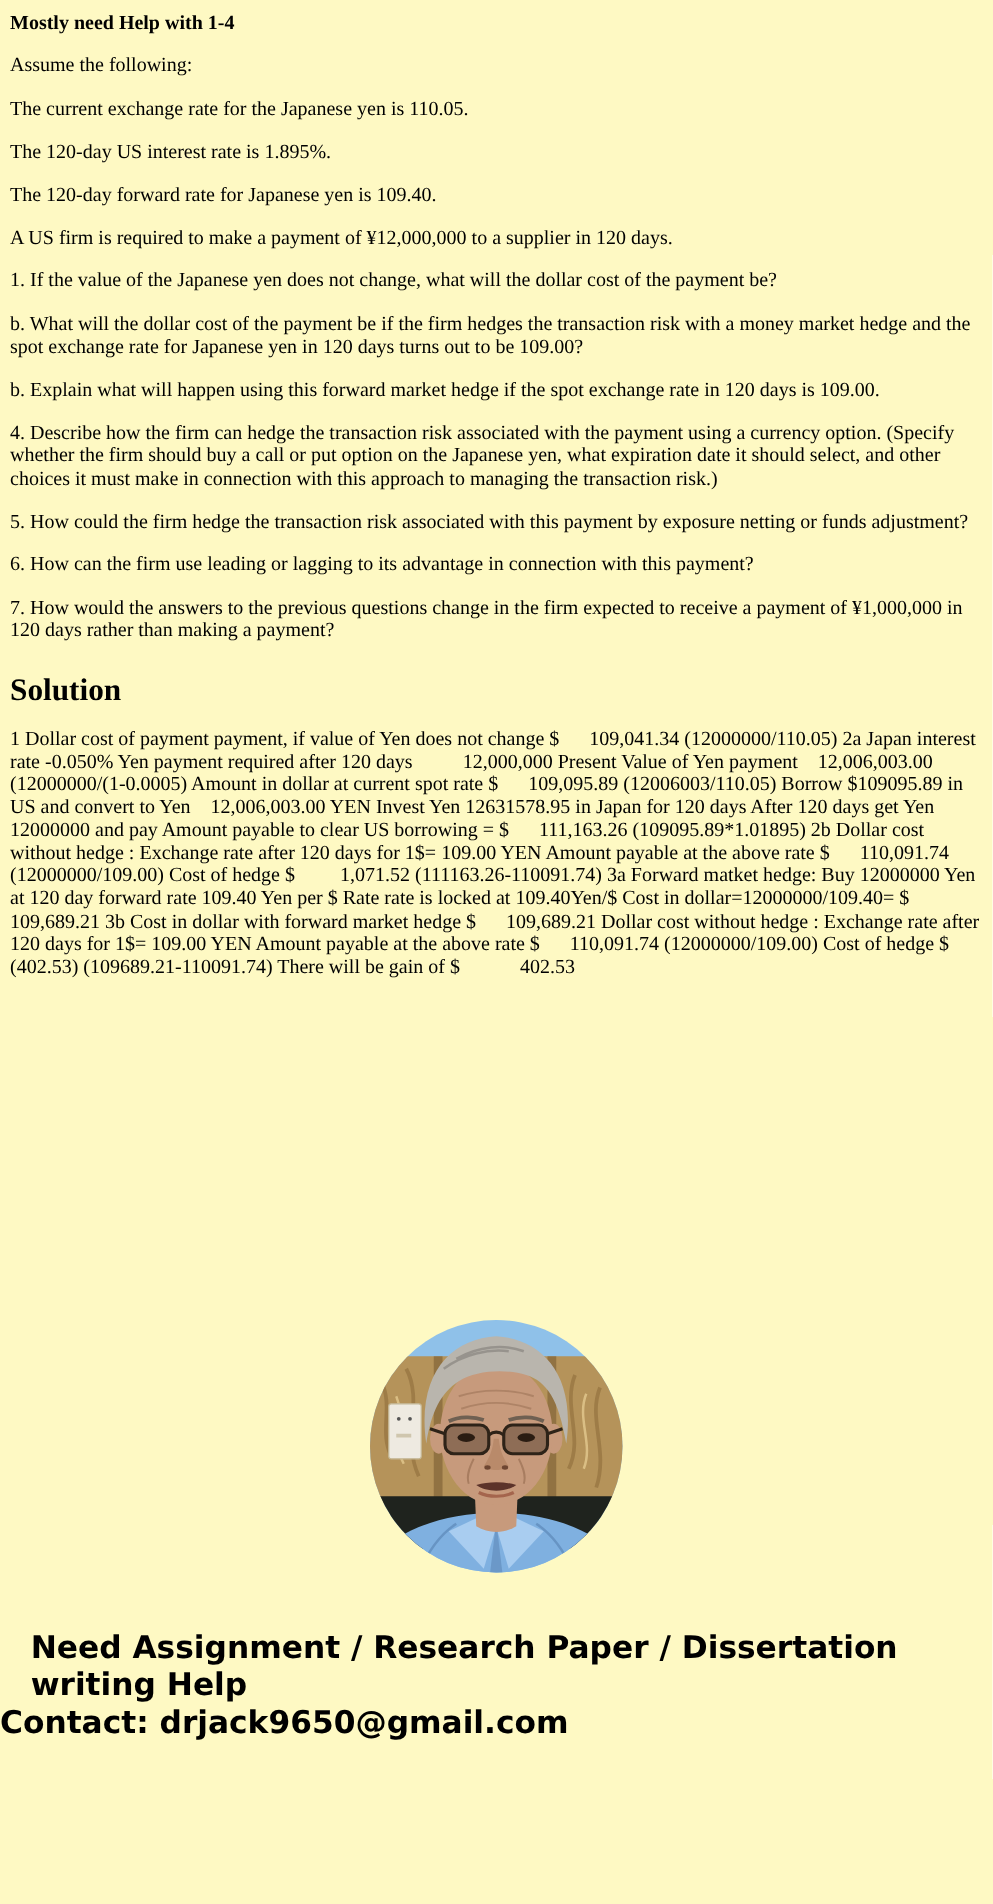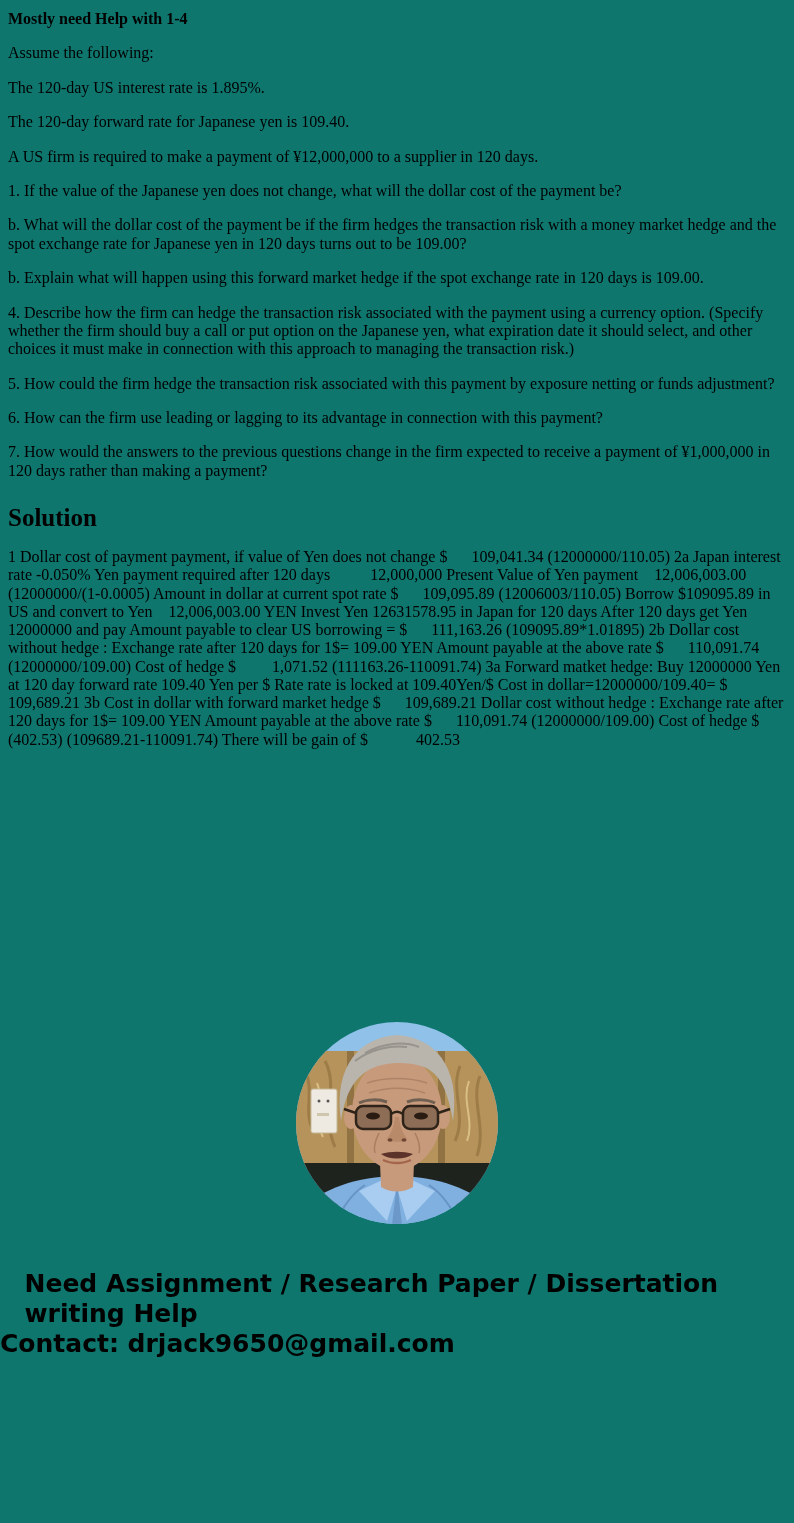--- a/index.html
+++ b/index.html
@@ -1,20 +1,20 @@
 <!DOCTYPE html>
 <html><head>
 <meta charset="utf-8">
 <style>
   html, body { margin: 0; padding: 0; background: #ffffff; }
   .page {
     width: 794px;
     min-height: 1523px;
     margin: 0 auto;
-    background: #0f766e;
+    background: #fef9c3;
     color: #000000;
     font-family: "Liberation Serif", serif;
     font-size: 16px;
     overflow: hidden;
   }
   .doc { padding: 0 8px; }
   .doc p { margin: 16px 0; line-height: 1.15; }
   .doc p.title { font-weight: bold; margin-top: 10px; }
   .doc h3.solution-heading {
     font-size: 25px;
@@ -43,20 +43,21 @@
   .footer .footer-contact { margin-top: 0; }
 </style>
 </head>
 <body>
 
 <div class="page">
 
   <div class="doc">
     <p class="title">Mostly need Help with 1-4</p>
     <p>Assume the following:</p>
+    <p>The current exchange rate for the Japanese yen is 110.05.</p>
     <p>The 120-day US interest rate is 1.895%.</p>
     <p>The 120-day forward rate for Japanese yen is 109.40.</p>
     <p>A US firm is required to make a payment of ¥12,000,000 to a supplier in 120 days.</p>
     <p>1. If the value of the Japanese yen does not change, what will the dollar cost of the payment be?</p>
     <p>b. What will the dollar cost of the payment be if the firm hedges the transaction risk with a money market hedge and the spot exchange rate for Japanese yen in 120 days turns out to be 109.00?</p>
     <p>b. Explain what will happen using this forward market hedge if the spot exchange rate in 120 days is 109.00.</p>
     <p>4. Describe how the firm can hedge the transaction risk associated with the payment using a currency option. (Specify whether the firm should buy a call or put option on the Japanese yen, what expiration date it should select, and other choices it must make in connection with this approach to managing the transaction risk.)</p>
     <p>5. How could the firm hedge the transaction risk associated with this payment by exposure netting or funds adjustment?</p>
     <p>6. How can the firm use leading or lagging to its advantage in connection with this payment?</p>
     <p>7. How would the answers to the previous questions change in the firm expected to receive a payment of ¥1,000,000 in 120 days rather than making a payment?</p>

